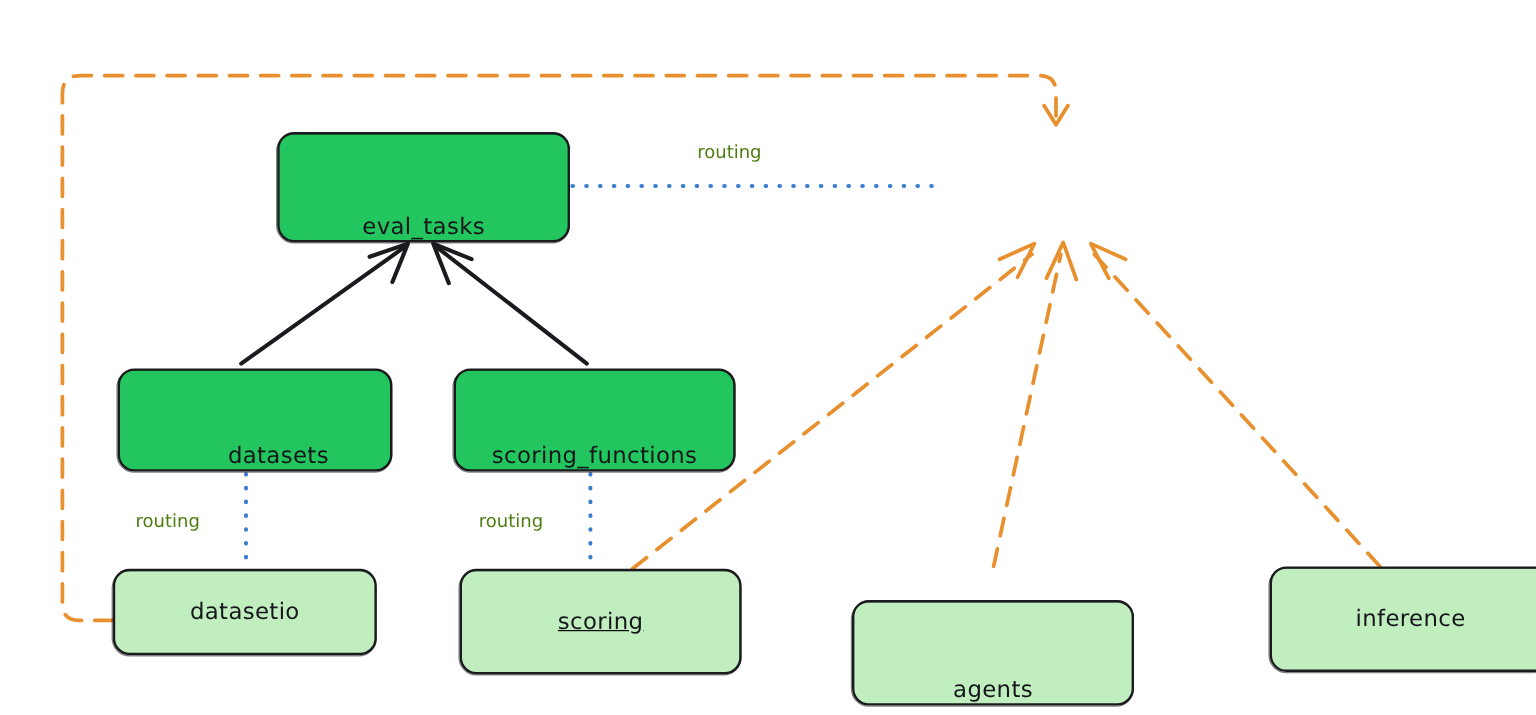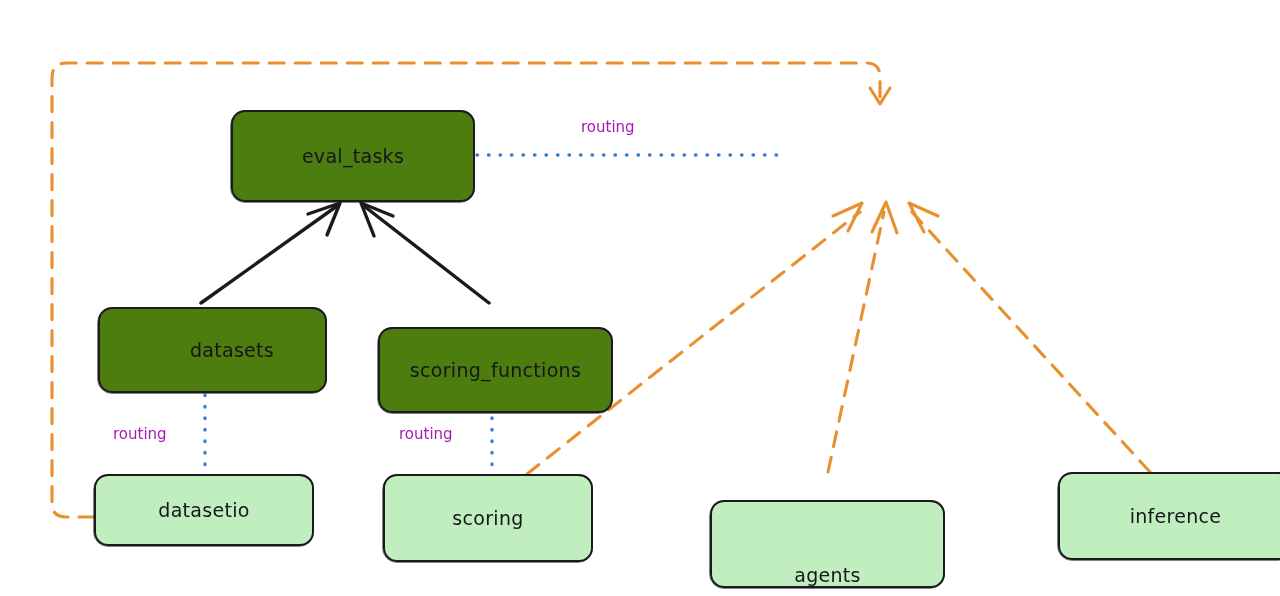--- a/index.html
+++ b/index.html
@@ -37,21 +37,22 @@
   }
   .node .node-label {
     font-family: "DejaVu Sans", sans-serif;
     font-size: 19px;
     color: #14161a;
     letter-spacing: 0.3px;
     white-space: nowrap;
     user-select: none;
   }
   .node.api-node {
-    background: #4d7c0f;
+    background: #22c55e;
+    align-items: flex-end;
   }
   .node.provider-node {
     background: #c0eebf;
   }
   
   .node::after {
     content: "";
     position: absolute;
     left: -3px;
     top: -1px;
@@ -59,21 +60,21 @@
     bottom: -3px;
     border: 1.6px solid #1b1b1f;
     border-radius: 15px;
     opacity: 0.55;
     pointer-events: none;
   }
   .edge-label {
     position: absolute;
     font-family: "DejaVu Sans", sans-serif;
     font-size: 15px;
-    color: #a21caf;
+    color: #4d7c0f;
     white-space: nowrap;
     background: #ffffff;
     padding: 0 3px;
     z-index: 4;
     user-select: none;
   }
 </style>
 </head>
 <body>
 
@@ -109,29 +110,29 @@
 
   <div class="node api-node" style="left:231px; top:110px; width:244px; height:92px;">
     <span class="node-label">eval_tasks</span>
   </div>
 
 
   <div class="node api-node" style="left:98px; top:307px; width:229px; height:86px;padding-left:39px;">
     <span class="node-label">datasets</span>
   </div>
 
-  <div class="node api-node" style="left:378px; top:307px; width:235px; height:86px;margin-top:20px;">
+  <div class="node api-node" style="left:378px; top:307px; width:235px; height:86px;">
     <span class="node-label">scoring_functions</span>
   </div>
 
   <div class="node provider-node" style="left:94px; top:474px; width:220px; height:72px;">
     <span class="node-label">datasetio</span>
   </div>
 
-  <div class="node provider-node" style="left:383px; top:474px; width:210px; height:88px;">
+  <div class="node provider-node" style="left:383px; top:474px; width:235px; height:88px;text-decoration:underline;">
     <span class="node-label">scoring</span>
   </div>
 
   <div class="node provider-node" style="left:710px; top:500px; width:235px; height:88px;align-items:flex-end;">
     <span class="node-label">agents</span>
   </div>
 
   <div class="node provider-node" style="left:1058px; top:472px; width:235px; height:88px;">
     <span class="node-label">inference</span>
   </div>

